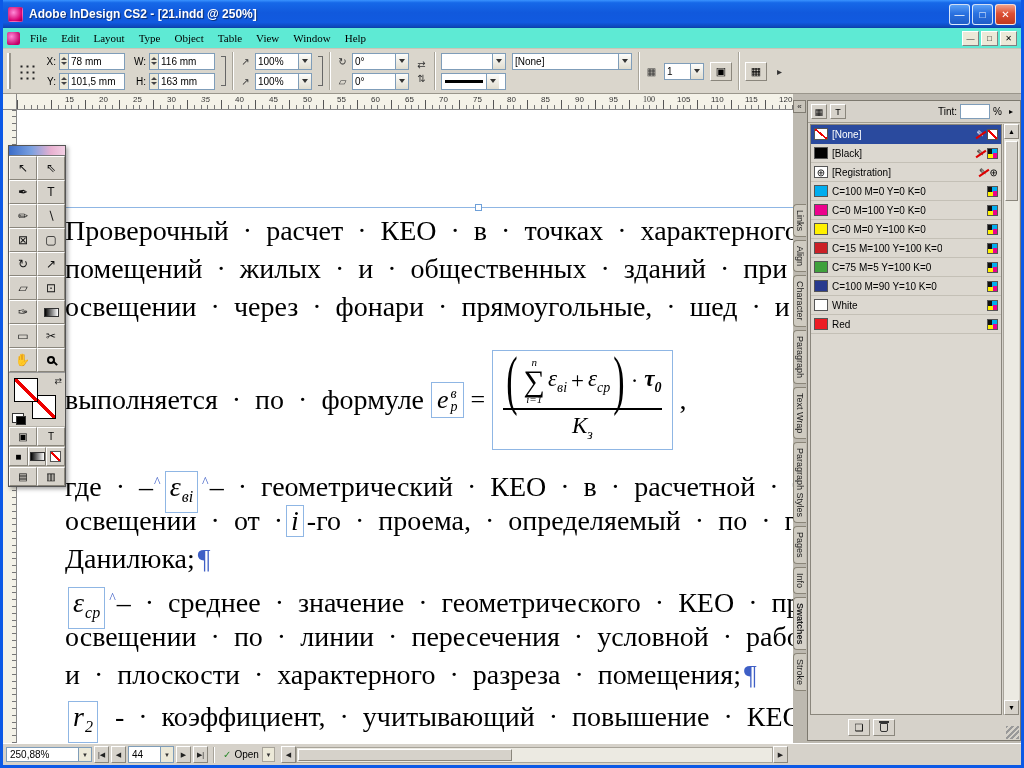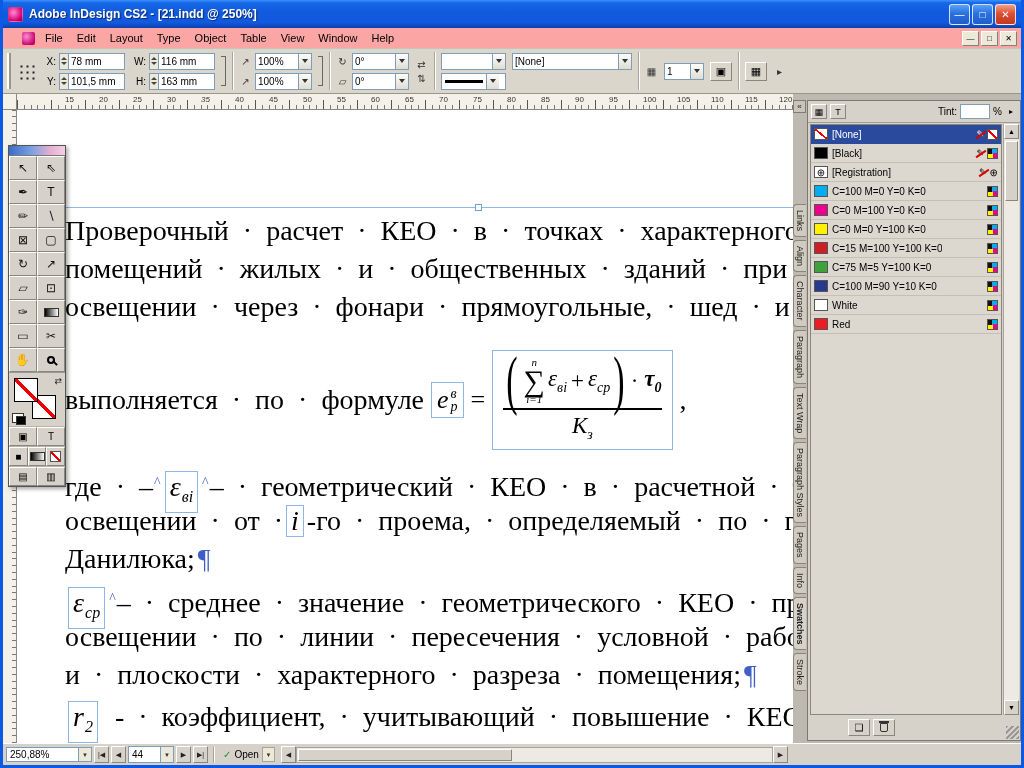--- a/index.html
+++ b/index.html
@@ -9,21 +9,21 @@
 
   
   .titlebar { height:28px; flex:0 0 28px; background:linear-gradient(180deg,#3A93FF 0%,#1668E8 10%,#1159DD 45%,#115AE0 80%,#0D47B8 96%,#0A3FA6 100%); display:flex; align-items:center; padding:0 5px; gap:6px; }
   .app-icon { width:15px; height:15px; border-radius:2px; background:radial-gradient(circle at 35% 35%, #FF8AD8, #D6006F 70%, #8A0048); border:1px solid #fff3; }
   .title-text { color:#fff; font-weight:bold; font-size:12px; text-shadow:1px 1px 1px #0A2A6A; flex:1; white-space:nowrap; overflow:hidden; }
   .winbtns { display:flex; gap:2px; }
   .winbtn { width:21px; height:21px; border-radius:3px; border:1px solid rgba(255,255,255,.8); color:#fff; font-size:10px; display:flex; align-items:center; justify-content:center; background:linear-gradient(#5BA1F6,#2A71E0 45%,#1F5DC8); cursor:default; }
   .winbtn.close { background:linear-gradient(#F0A088,#DD4F33 45%,#C03A20); }
 
   
-  .menubar { height:21px; flex:0 0 21px; background:#fca5a5; border-bottom:1px solid #C9C5B6; display:flex; align-items:center; padding-left:19px; }
+  .menubar { height:21px; flex:0 0 21px; background:#5eead4; border-bottom:1px solid #C9C5B6; display:flex; align-items:center; padding-left:4px;font-family:Liberation Serif, serif; }
   .doc-mini-icon { width:13px; height:13px; border-radius:2px; margin-right:3px; background:radial-gradient(circle at 35% 35%, #FF8AD8, #C40068 75%); }
   .menu-item { padding:3px 7px; font-size:11px; color:#000; }
   .mdi-btns { margin-left:auto; display:flex; gap:2px; padding-right:4px; }
   .mdibtn { width:17px; height:15px; background:#ECE9D8; border:1px solid; border-color:#fff #808080 #808080 #fff; font-size:8px; display:flex; align-items:center; justify-content:center; }
 
   
   .ctrlbar { height:45px; flex:0 0 45px; background:#DAD6CC; border-bottom:1px solid #9A968C; display:flex; align-items:center; padding:2px 4px; gap:6px; overflow:hidden; }
   .cp-grip { width:4px; height:36px; border-left:2px solid #fff; border-right:2px solid #9A968C; }
   .proxy { width:18px; height:18px; background-image:radial-gradient(circle,#222 1.1px,transparent 1.5px); background-size:6px 6px; background-position:1.5px 1.5px; }
   .cpcol { display:flex; flex-direction:column; gap:3px; }
@@ -319,21 +319,21 @@
         <span class="ruler-num" style="left: 286px;">50</span>
         <span class="ruler-num" style="left: 320px;">55</span>
         <span class="ruler-num" style="left: 354px;">60</span>
         <span class="ruler-num" style="left: 388px;">65</span>
         <span class="ruler-num" style="left: 422px;">70</span>
         <span class="ruler-num" style="left: 456px;">75</span>
         <span class="ruler-num" style="left: 490px;">80</span>
         <span class="ruler-num" style="left: 524px;">85</span>
         <span class="ruler-num" style="left: 558px;">90</span>
         <span class="ruler-num" style="left: 592px;">95</span>
-        <span class="ruler-num" style="left: 626px;">100</span>
+        <span class="ruler-num" style="left: 626px; font-family: Liberation Serif, serif;">100</span>
         <span class="ruler-num" style="left: 660px;">105</span>
         <span class="ruler-num" style="left: 694px;">110</span>
         <span class="ruler-num" style="left: 728px;">115</span>
         <span class="ruler-num" style="left: 762px;">120</span>
       </div>
     <div class="vruler">
       <div class="vticks"></div>
     </div>
 
     <div class="viewport">

